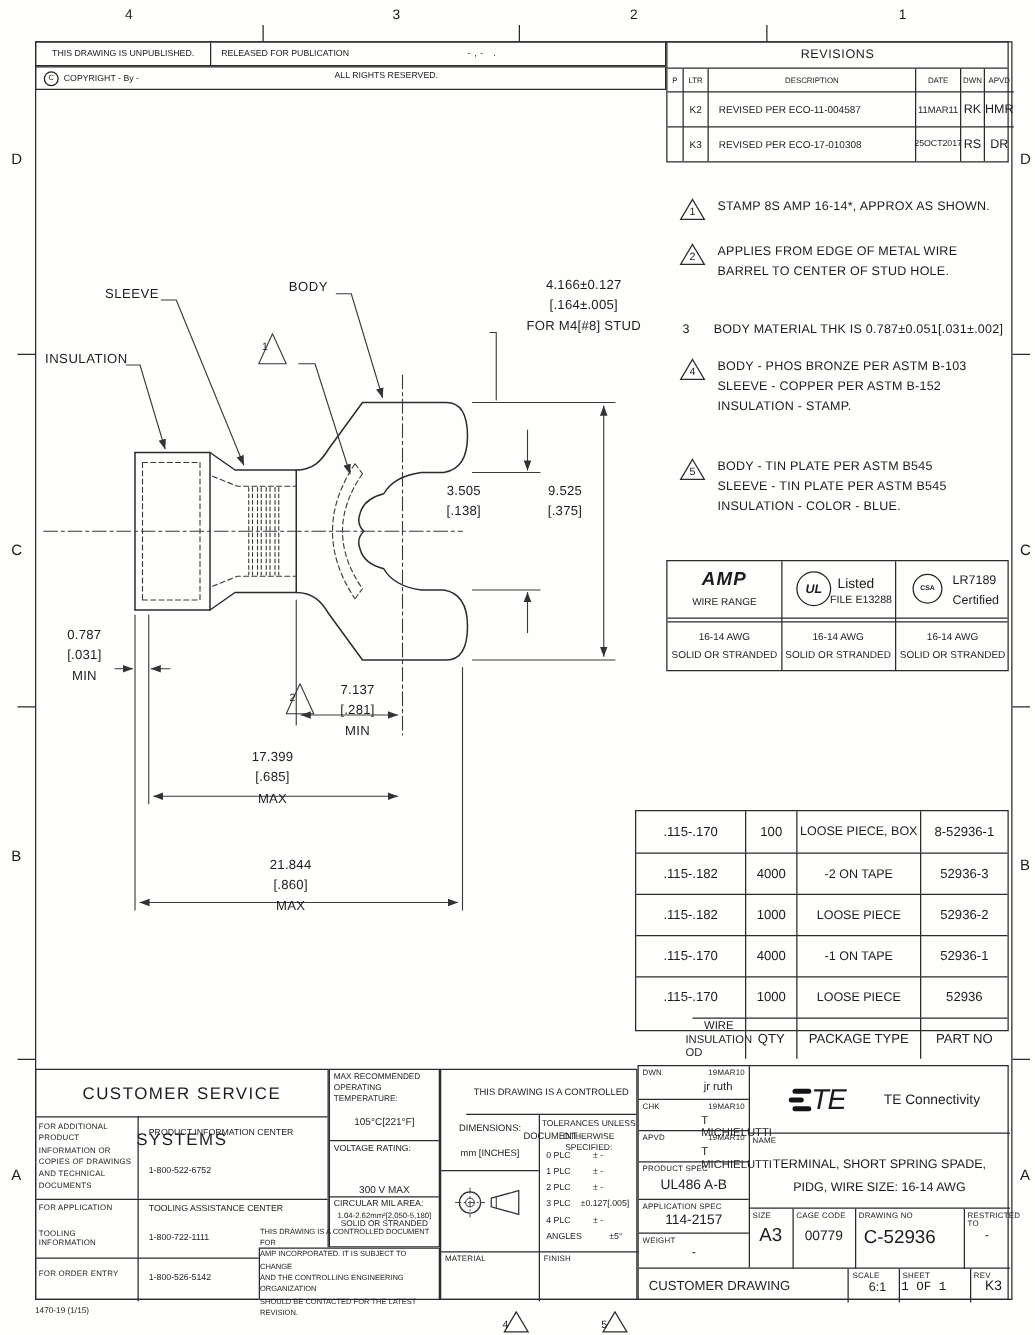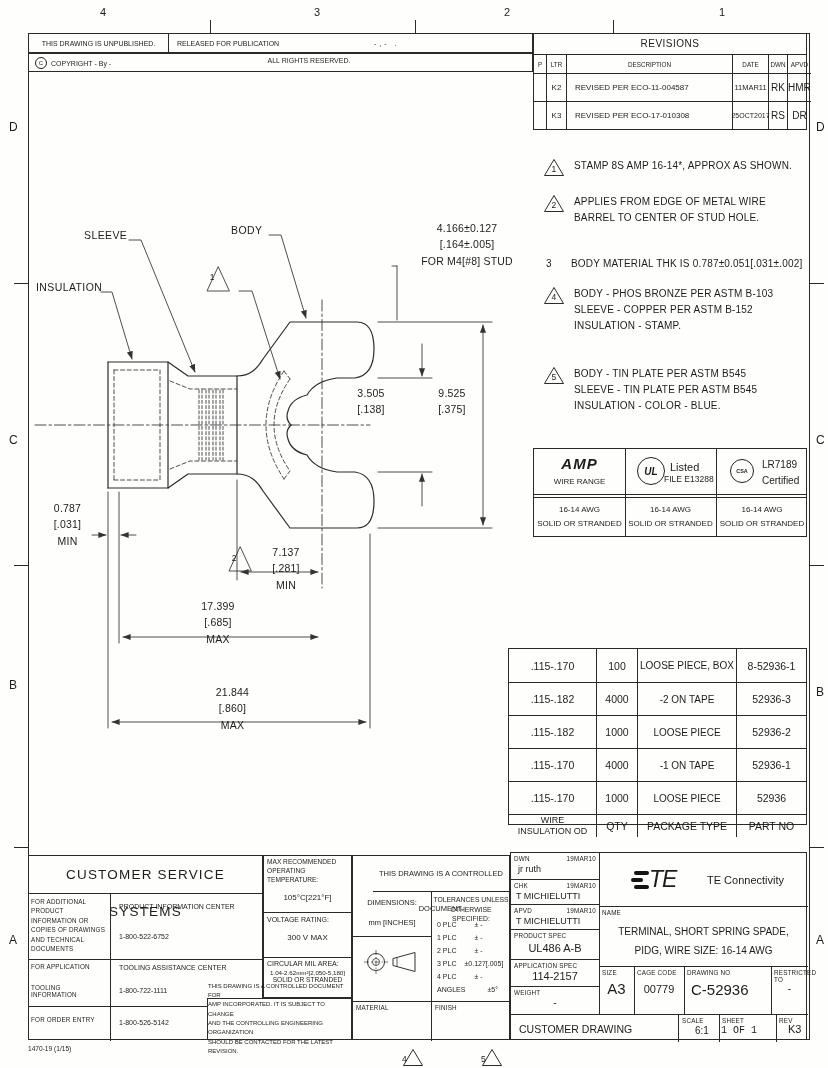--- a/index.html
+++ b/index.html
@@ -2,21 +2,21 @@
 <html><head>
 <meta charset="utf-8">
 <style>
   html,body{margin:0;padding:0;background:#ffffff;}
   .sheet{position:relative;width:828px;height:1068px;background:#fefefd;font-family:"Liberation Sans",sans-serif;color:#1c1c1c;overflow:hidden;}
   .abs{position:absolute;}
   .bx{position:absolute;border:1px solid #2a2a2a;box-sizing:border-box;}
   .hl{position:absolute;background:#2a2a2a;height:1px;}
   .vl{position:absolute;background:#2a2a2a;width:1px;}
   .f6{font-size:6.3px;} .f65{font-size:6.6px;} .f7{font-size:7px;} .f75{font-size:7.5px;}
-  .f8{font-size:8px;} .f85{font-size:8.5px;} .f9{font-size:9px;} .f10{font-size:10px;}
+  .f8{font-size:8px;} .f85{font-size:8.5px;} .f9{font-size:9px;margin-left:45px;} .f10{font-size:10px;}
   .f105{font-size:10.5px;} .f11{font-size:11px;} .f12{font-size:12px;}
   .ctr{text-align:center;}
   .dim{position:absolute;font-size:10.5px;line-height:1.55;text-align:center;letter-spacing:.2px;}
   .lab{position:absolute;font-size:10.5px;letter-spacing:.4px;}
   .note{position:absolute;display:flex;gap:9px;font-size:10px;letter-spacing:.2px;}
   .note .txt{line-height:16px;}
   .tri{position:relative;width:22px;height:19px;flex:0 0 auto;}
   .tri svg{position:absolute;left:0;top:0;}
   .tri .n{position:absolute;left:0;right:0;top:5.5px;text-align:center;font-size:8.5px;}
   .sO{fill:none;stroke:#2b2b2b;stroke-width:1.2;}
@@ -303,21 +303,21 @@
   <div class="bx" style="left:263px;top:855px;width:89px;height:143px;">
     <div class="bb" style="height:57px;box-sizing:border-box;padding:2px 3px;">
       <div class="f65" style="line-height:1.35;">
           <div>MAX RECOMMENDED OPERATING</div>
           <div>TEMPERATURE:</div>
         </div>
       <div class="f8 ctr" style="margin-top:8px;">105°C[221°F]</div>
     </div>
     <div class="bb" style="height:45px;box-sizing:border-box;padding:3px;">
       <div class="f7">VOLTAGE RATING:</div>
-      <div class="f8 ctr" style="margin-top:10px;">300 V MAX</div>
+      <div class="f8 ctr" style="margin-top:24px;">300 V MAX</div>
     </div>
     <div style="height:39px;box-sizing:border-box;padding:2px 1px;">
       <div class="f7" style="padding-left:2px;">CIRCULAR MIL AREA:</div>
       <div class="ctr" style="font-size:6.2px;margin-top:2px;">1.04-2.62mm²[2,050-5,180]</div>
       <div class="ctr" style="font-size:6.6px;">SOLID OR STRANDED</div>
     </div>
   </div>
 
   <div class="bx" style="left:207px;top:998px;width:145px;height:42px;background:#fefefd;display:flex;align-items:center;justify-content:center;">
     <div style="font-size:6px;line-height:1.55;text-align:left;">

